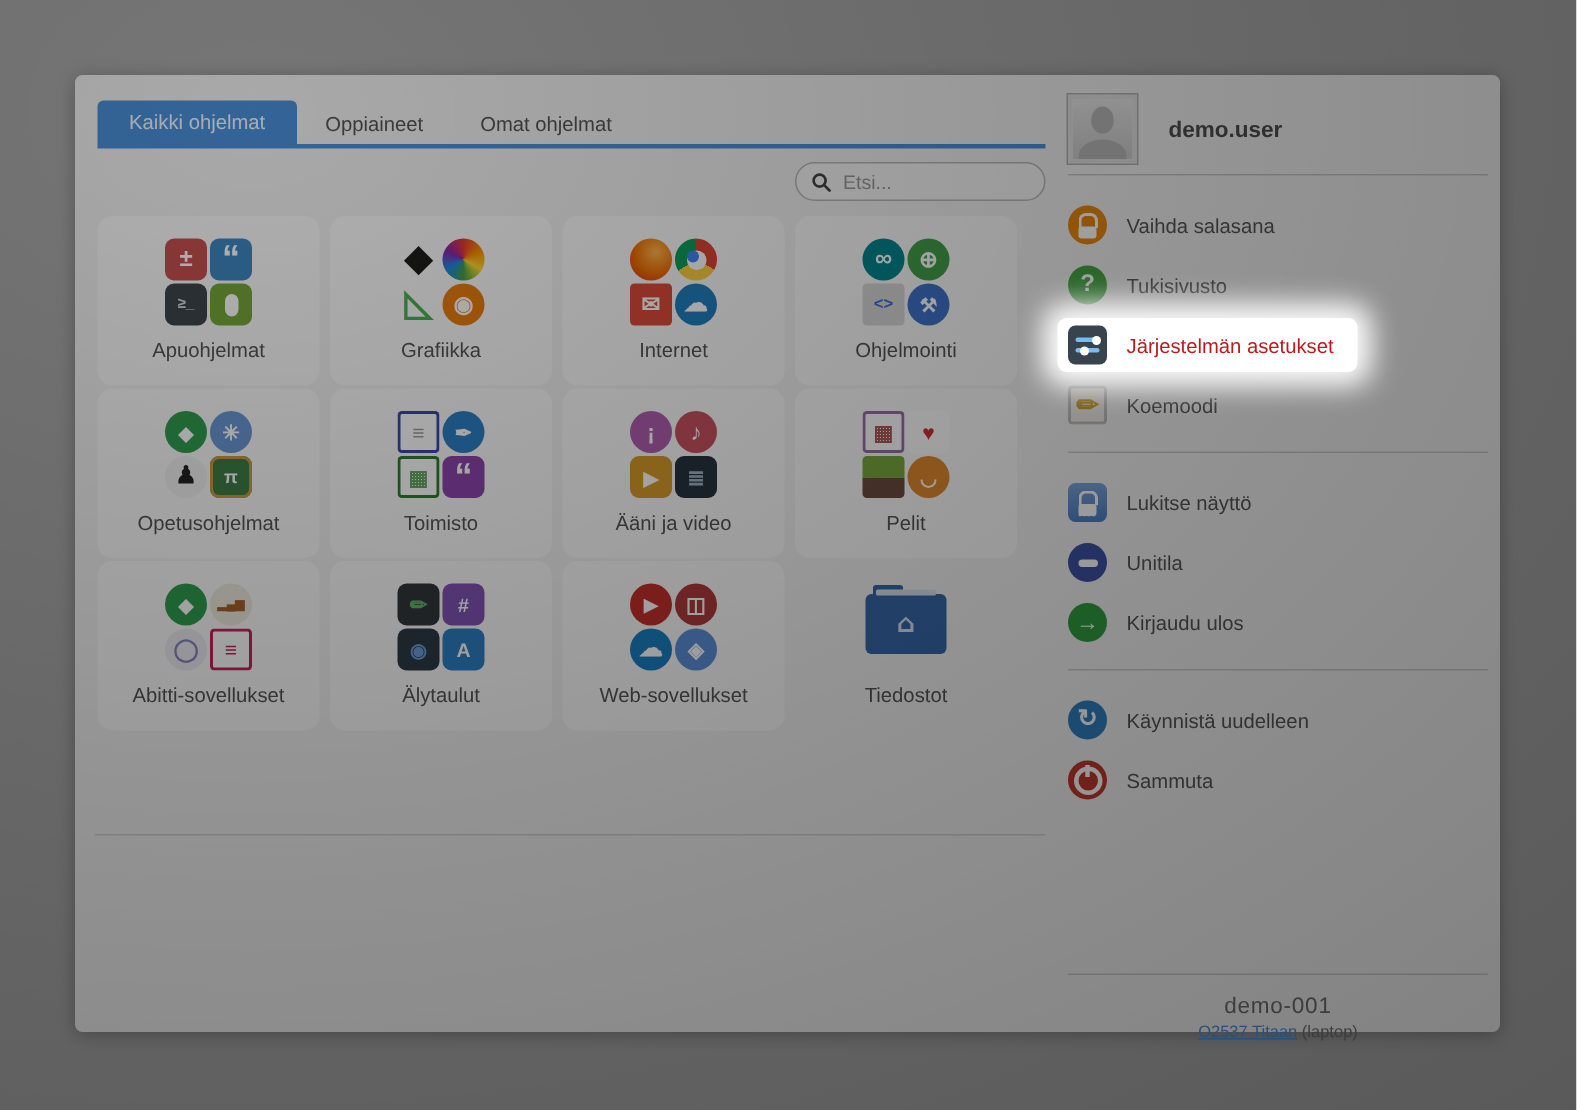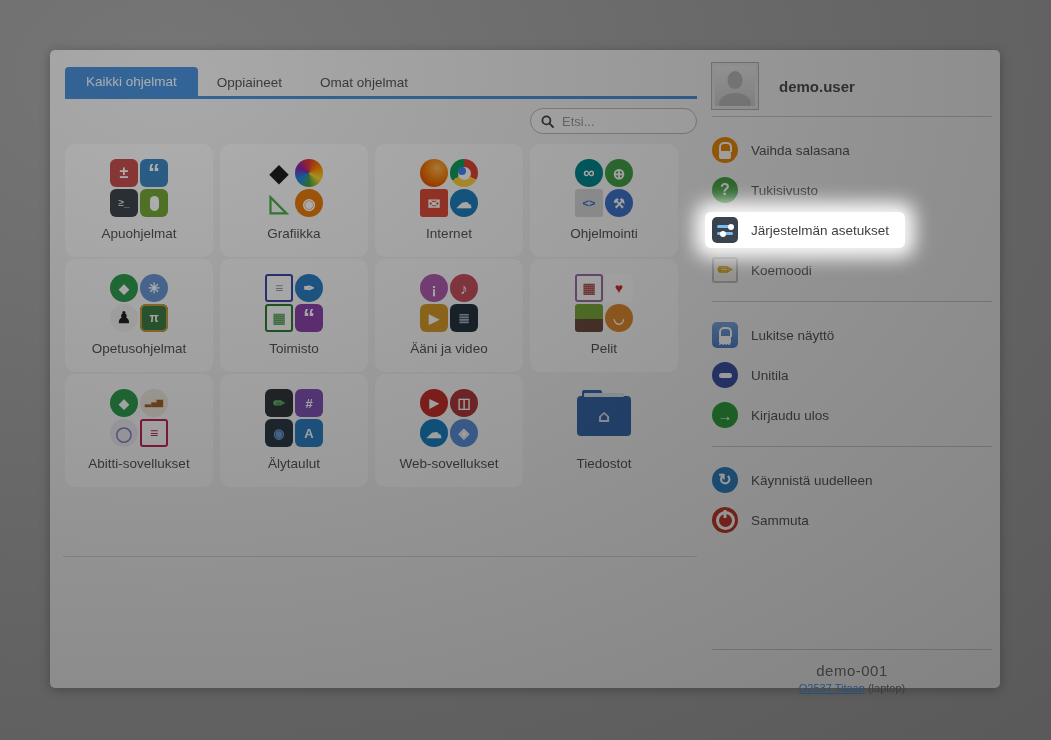--- a/index.html
+++ b/index.html
@@ -43,21 +43,21 @@
           outline:1px solid #b2b2b2;position:relative;overflow:hidden;flex:0 0 auto}
   .av-head{position:absolute;top:5px;left:50%;transform:translateX(-50%);width:15px;height:18px;background:#b9b9b9;border-radius:50% 50% 46% 46%}
   .av-body{position:absolute;bottom:-9px;left:50%;transform:translateX(-50%);width:32px;height:22px;background:#b9b9b9;border-radius:50% 50% 0 0}
   .user-name{margin-left:21px;font-size:15px;font-weight:700;color:#4e4e4e}
   .sb-divider{border-top:1px solid #c9c9c9;margin:6px 0 0 0;width:280px}
   .mgroup{padding-top:13px}
   .mi{display:flex;align-items:center;height:40px;gap:13px;width:max-content}
   .mi-label{font-size:13.5px;color:#565656}
   .mi.hl{position:relative;z-index:6;background:#fff;border-radius:6px;height:36px;margin:2px 0 2px -7px;
          padding:0 16px 0 7px;box-shadow:0 0 18px 10px rgba(255,255,255,.95)}
-  .mi.hl .mi-label{color:#404040}
+  .mi.hl .mi-label{color:#b91c1c}
   .gap-footer{height:103px}
   .footer{width:280px;text-align:center}
   .hostname{margin-top:12px;font-size:15px;color:#6e6e6e;letter-spacing:.5px}
   .devline{margin-top:3px;font-size:11px;color:#6e6e6e}
   .devlink{color:#4a90d9;text-decoration:underline;cursor:pointer}
 
   
   .ic{position:relative;display:flex;align-items:center;justify-content:center;font-weight:700;line-height:1;flex:0 0 auto;box-sizing:border-box}
   .ic.col{flex-direction:column}
   .ic i{display:block}

